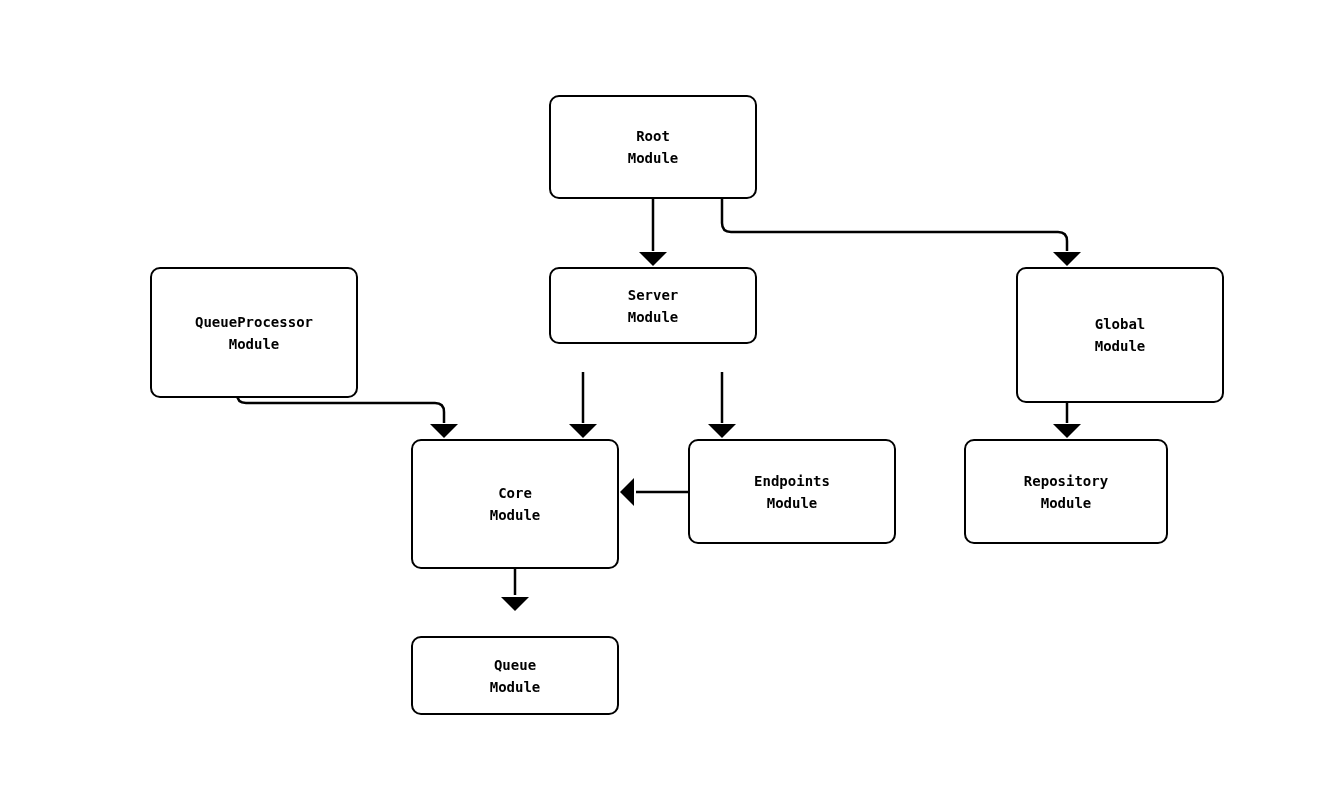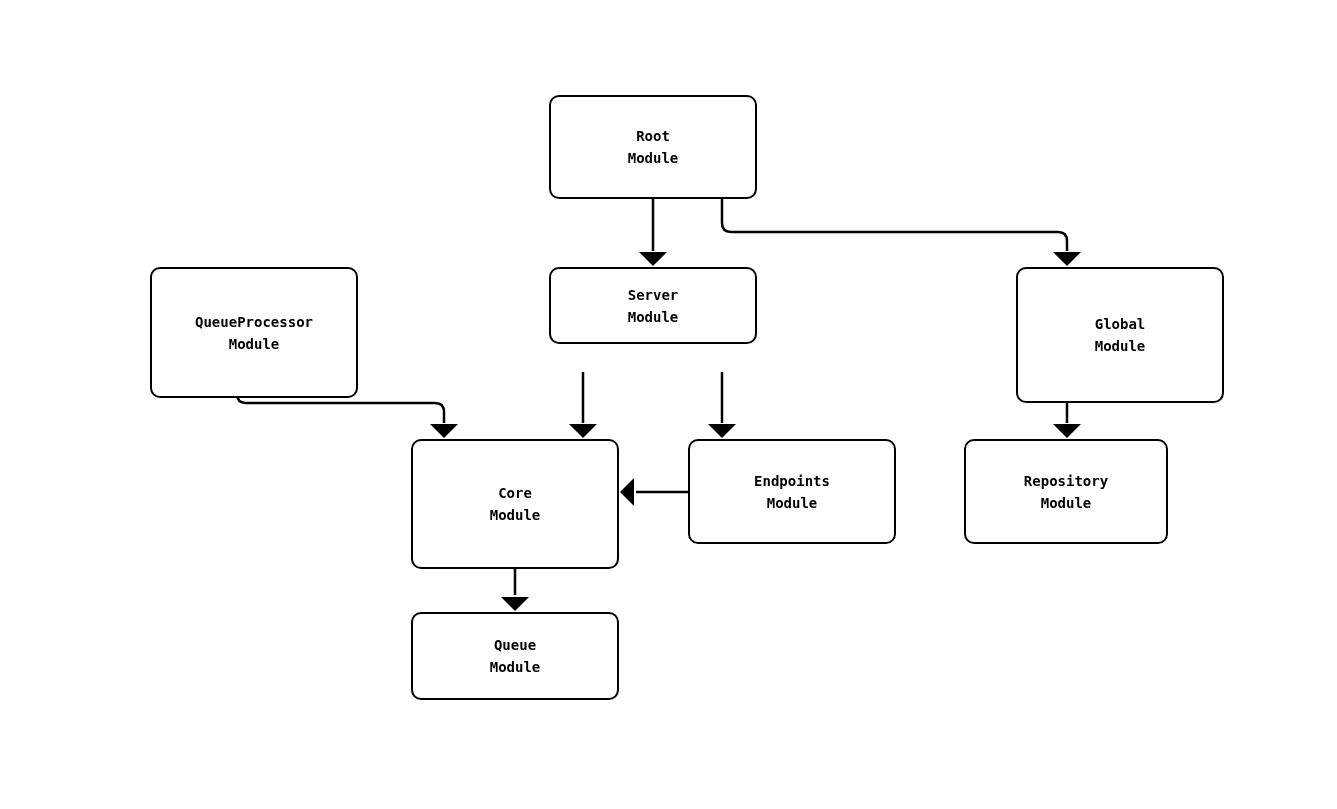--- a/index.html
+++ b/index.html
@@ -99,18 +99,18 @@
   <div class="node" style="left:688px; top:439px; width:208px; height:105px">
     <span>Endpoints</span>
     <span>Module</span>
   </div>
 
   <div class="node" style="left:964px; top:439px; width:204px; height:105px">
     <span>Repository</span>
     <span>Module</span>
   </div>
 
-  <div class="node" style="left:411px; top:612px; width:208px; height:88px">
+  <div class="node" style="left:411px; top:636px; width:208px; height:79px">
     <span>Queue</span>
     <span>Module</span>
   </div>
 
 </div>
 
 </body></html>

